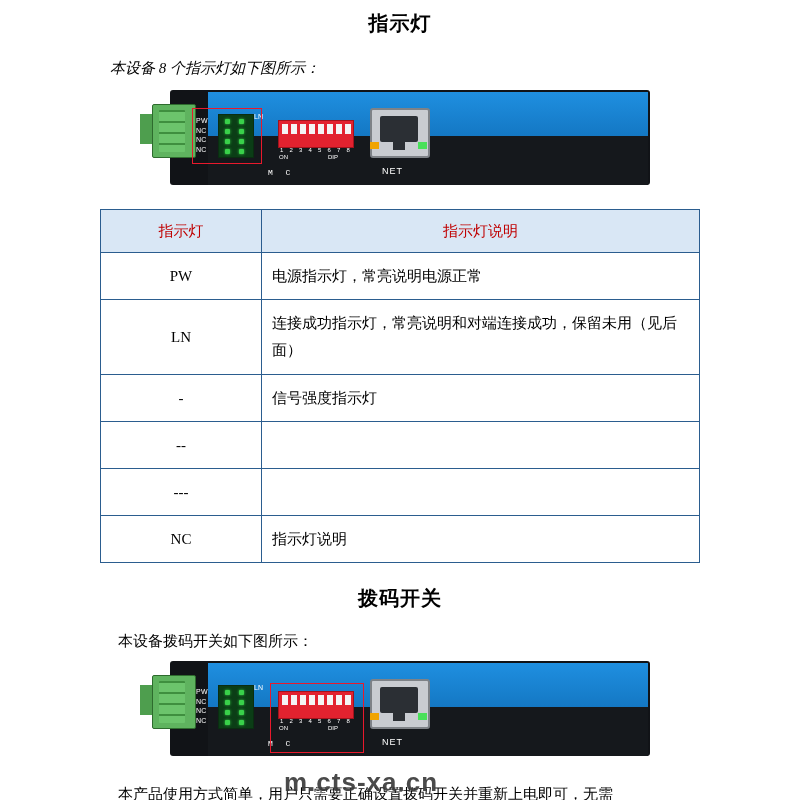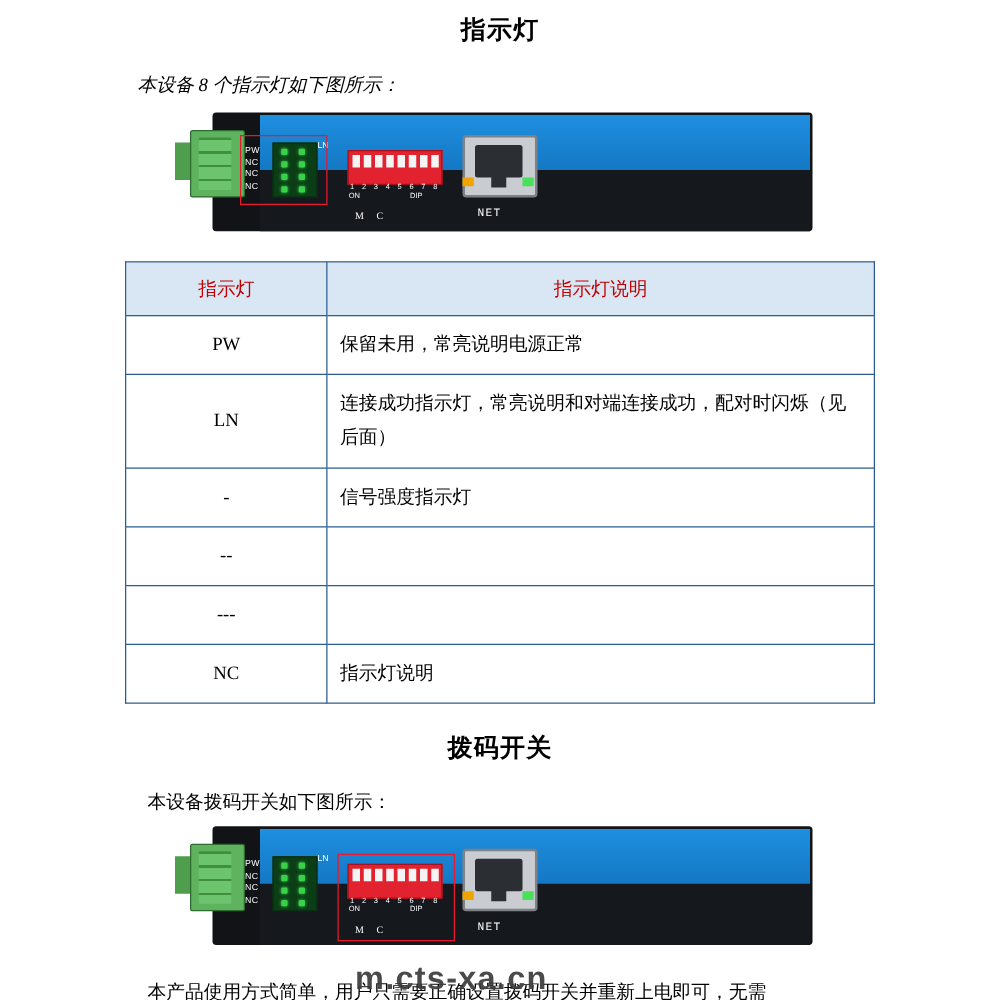--- a/index.html
+++ b/index.html
@@ -175,23 +175,23 @@
   .dip-dip {
     position: absolute;
     left: 228px;
     top: 64px;
     font-family: "Liberation Sans", sans-serif;
     font-size: 6px;
     color: #ffffff;
   }
   .mc-label {
     position: absolute;
-    left: 184px;
+    left: 168px;
     top: 78px;
-    font-family: Liberation Serif, serif;
+    font-family: Liberation Mono, monospace;
     font-size: 8px;
     color: #ffffff;
     letter-spacing: 4px;
   }
   .rj45 {
     position: absolute;
     left: 270px;
     top: 18px;
     width: 56px;
     height: 46px;
@@ -221,21 +221,21 @@
   .rj45-led-o {
     position: absolute;
     left: 270px; top: 52px;
     width: 9px; height: 7px;
     background: #f0a400;
   }
   .net-label {
     position: absolute;
     left: 282px;
     top: 76px;
-    font-family: Liberation Mono, monospace;
+    font-family: Liberation Sans, sans-serif;
     font-size: 9px;
     color: #ffffff;
     letter-spacing: 1px;
   }
 
   
   table.led-table {
     margin: 14px 0 0 100px;
     border-collapse: collapse;
     width: 600px;
@@ -361,25 +361,25 @@
   <table class="led-table">
     <thead>
       <tr>
         <th>指示灯</th>
         <th>指示灯说明</th>
       </tr>
     </thead>
     <tbody>
       <tr class="h-1">
         <td class="name-col">PW</td>
-        <td class="desc-col">保留未用，常亮说明电源正常</td>
+        <td class="desc-col">电源指示灯，常亮说明电源正常</td>
       </tr>
       <tr class="h-2">
         <td class="name-col">LN</td>
-        <td class="desc-col">连接成功指示灯，常亮说明和对端连接成功，配对时闪烁（见后面）</td>
+        <td class="desc-col">连接成功指示灯，常亮说明和对端连接成功，保留未用（见后面）</td>
       </tr>
       <tr class="h-3">
         <td class="name-col">-</td>
         <td class="desc-col">信号强度指示灯</td>
       </tr>
       <tr class="h-3">
         <td class="name-col">--</td>
         <td class="desc-col"></td>
       </tr>
       <tr class="h-3">

